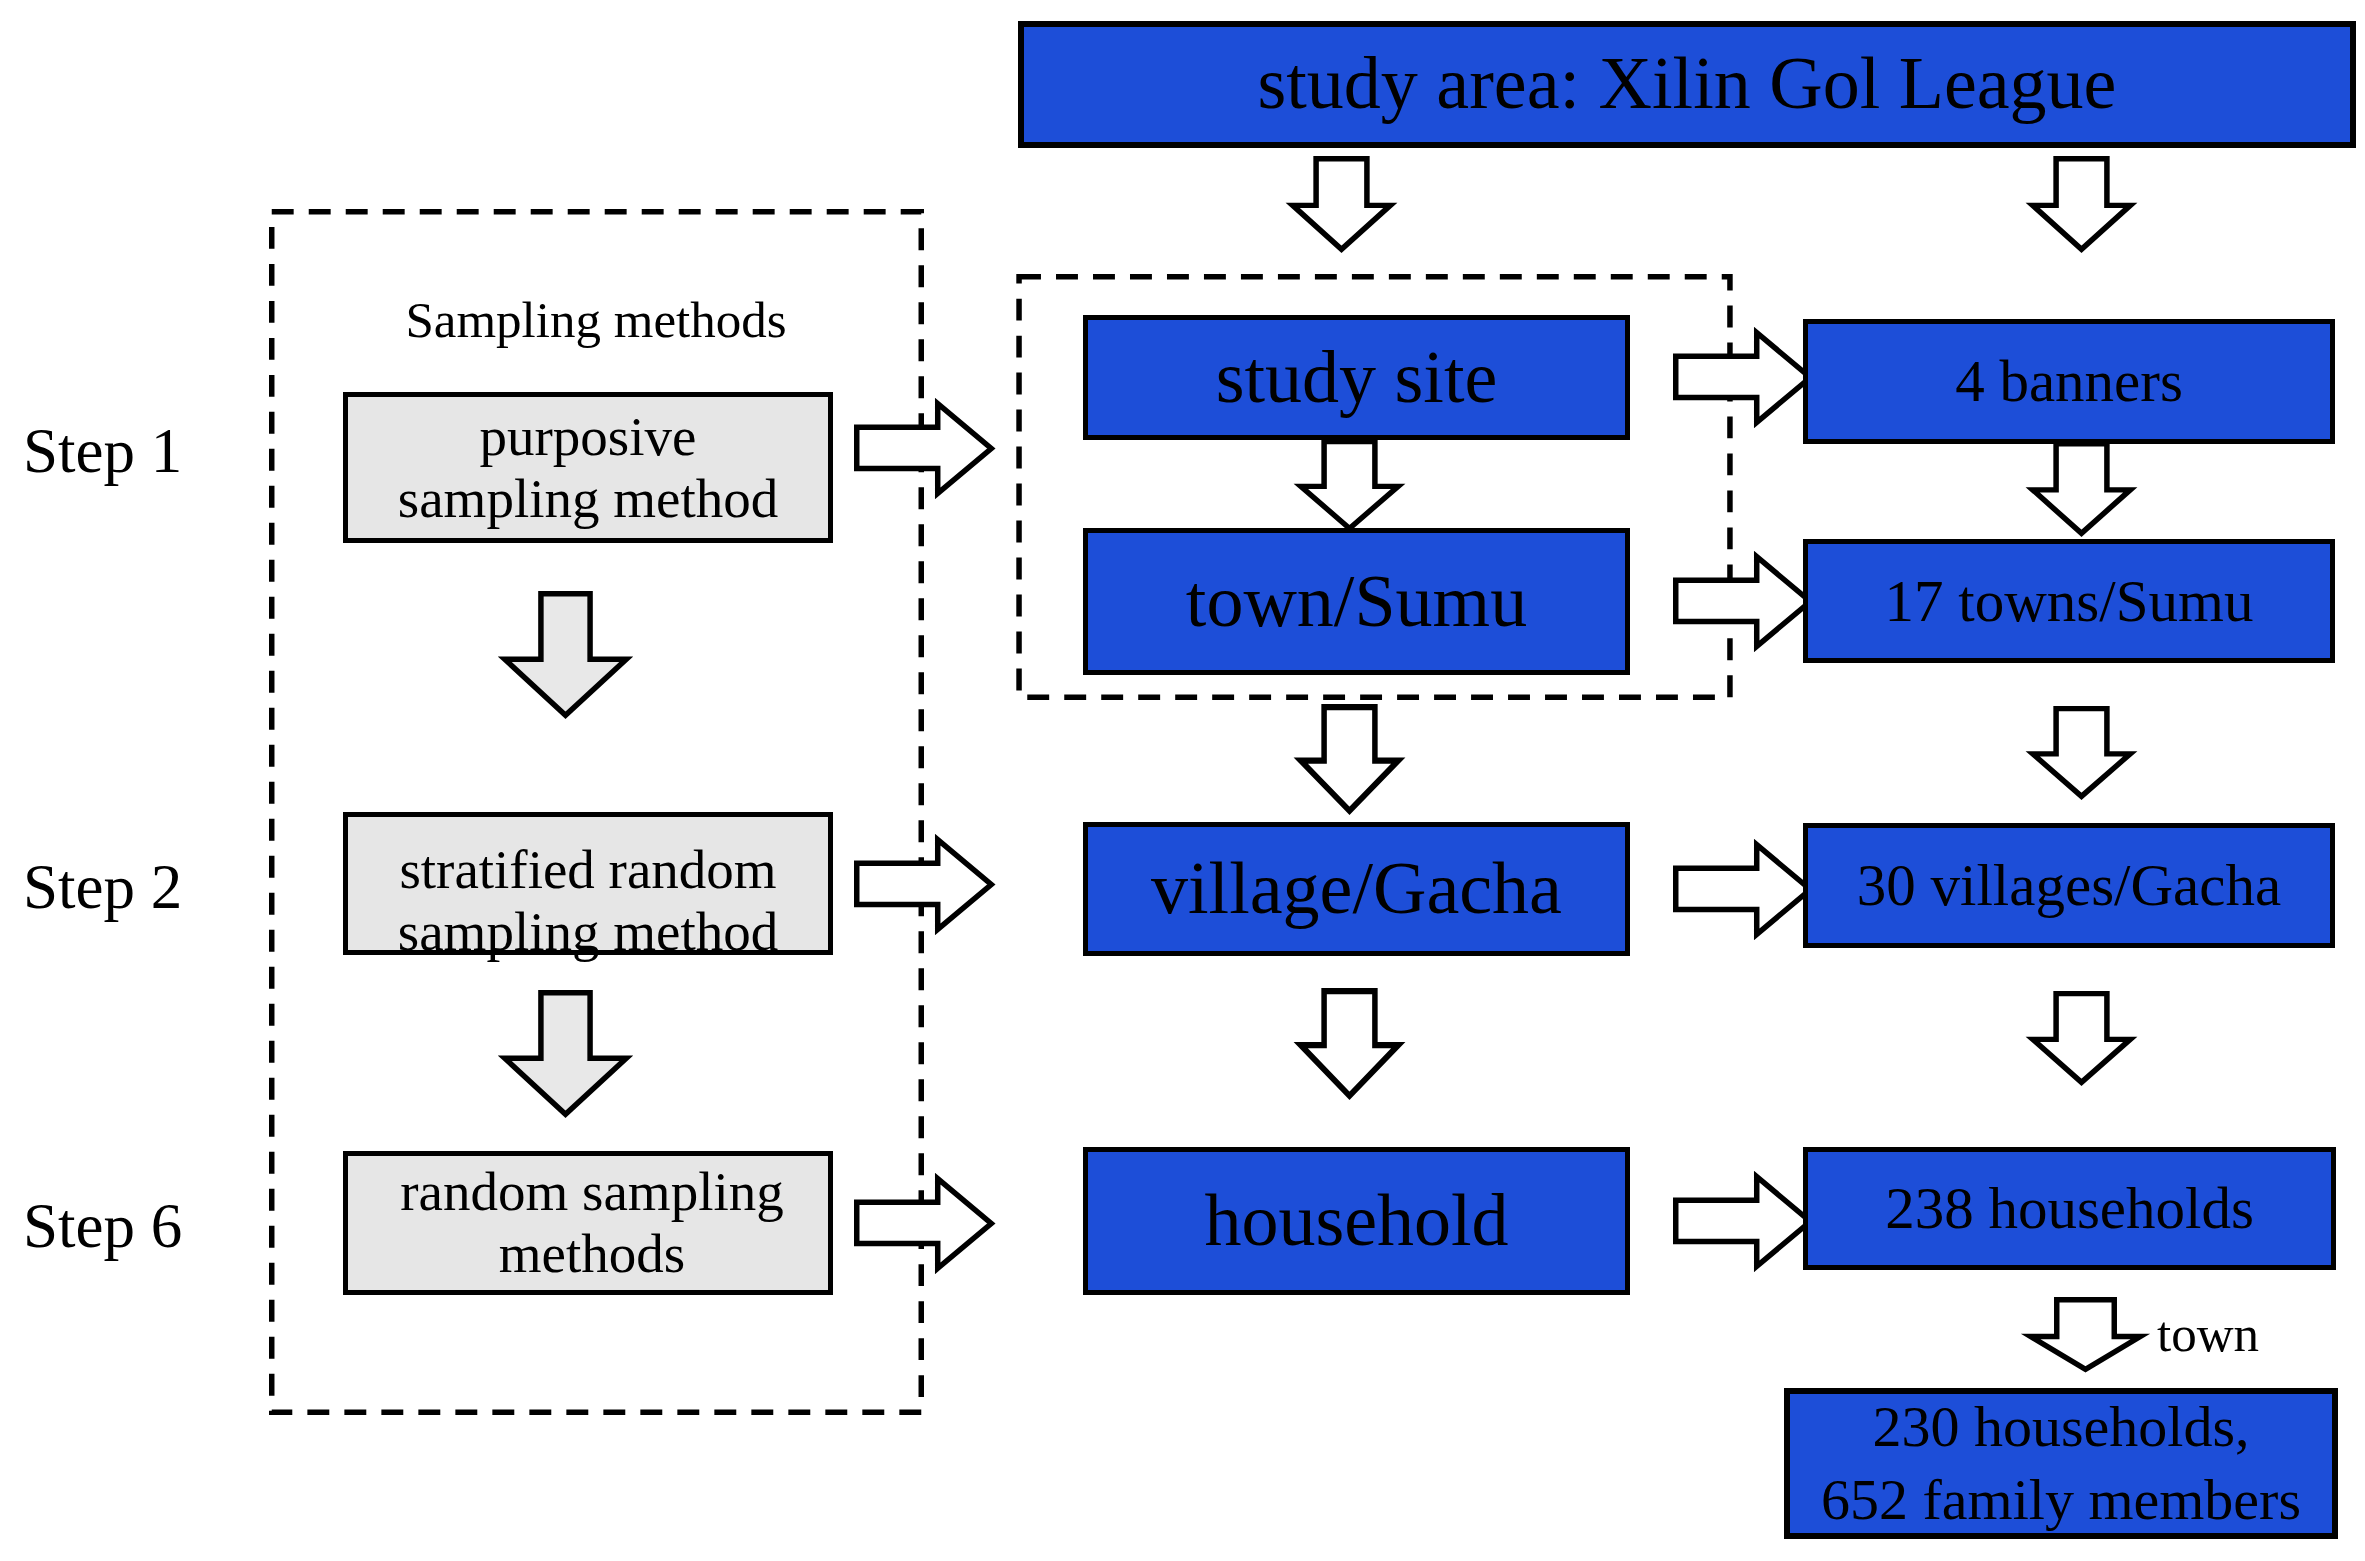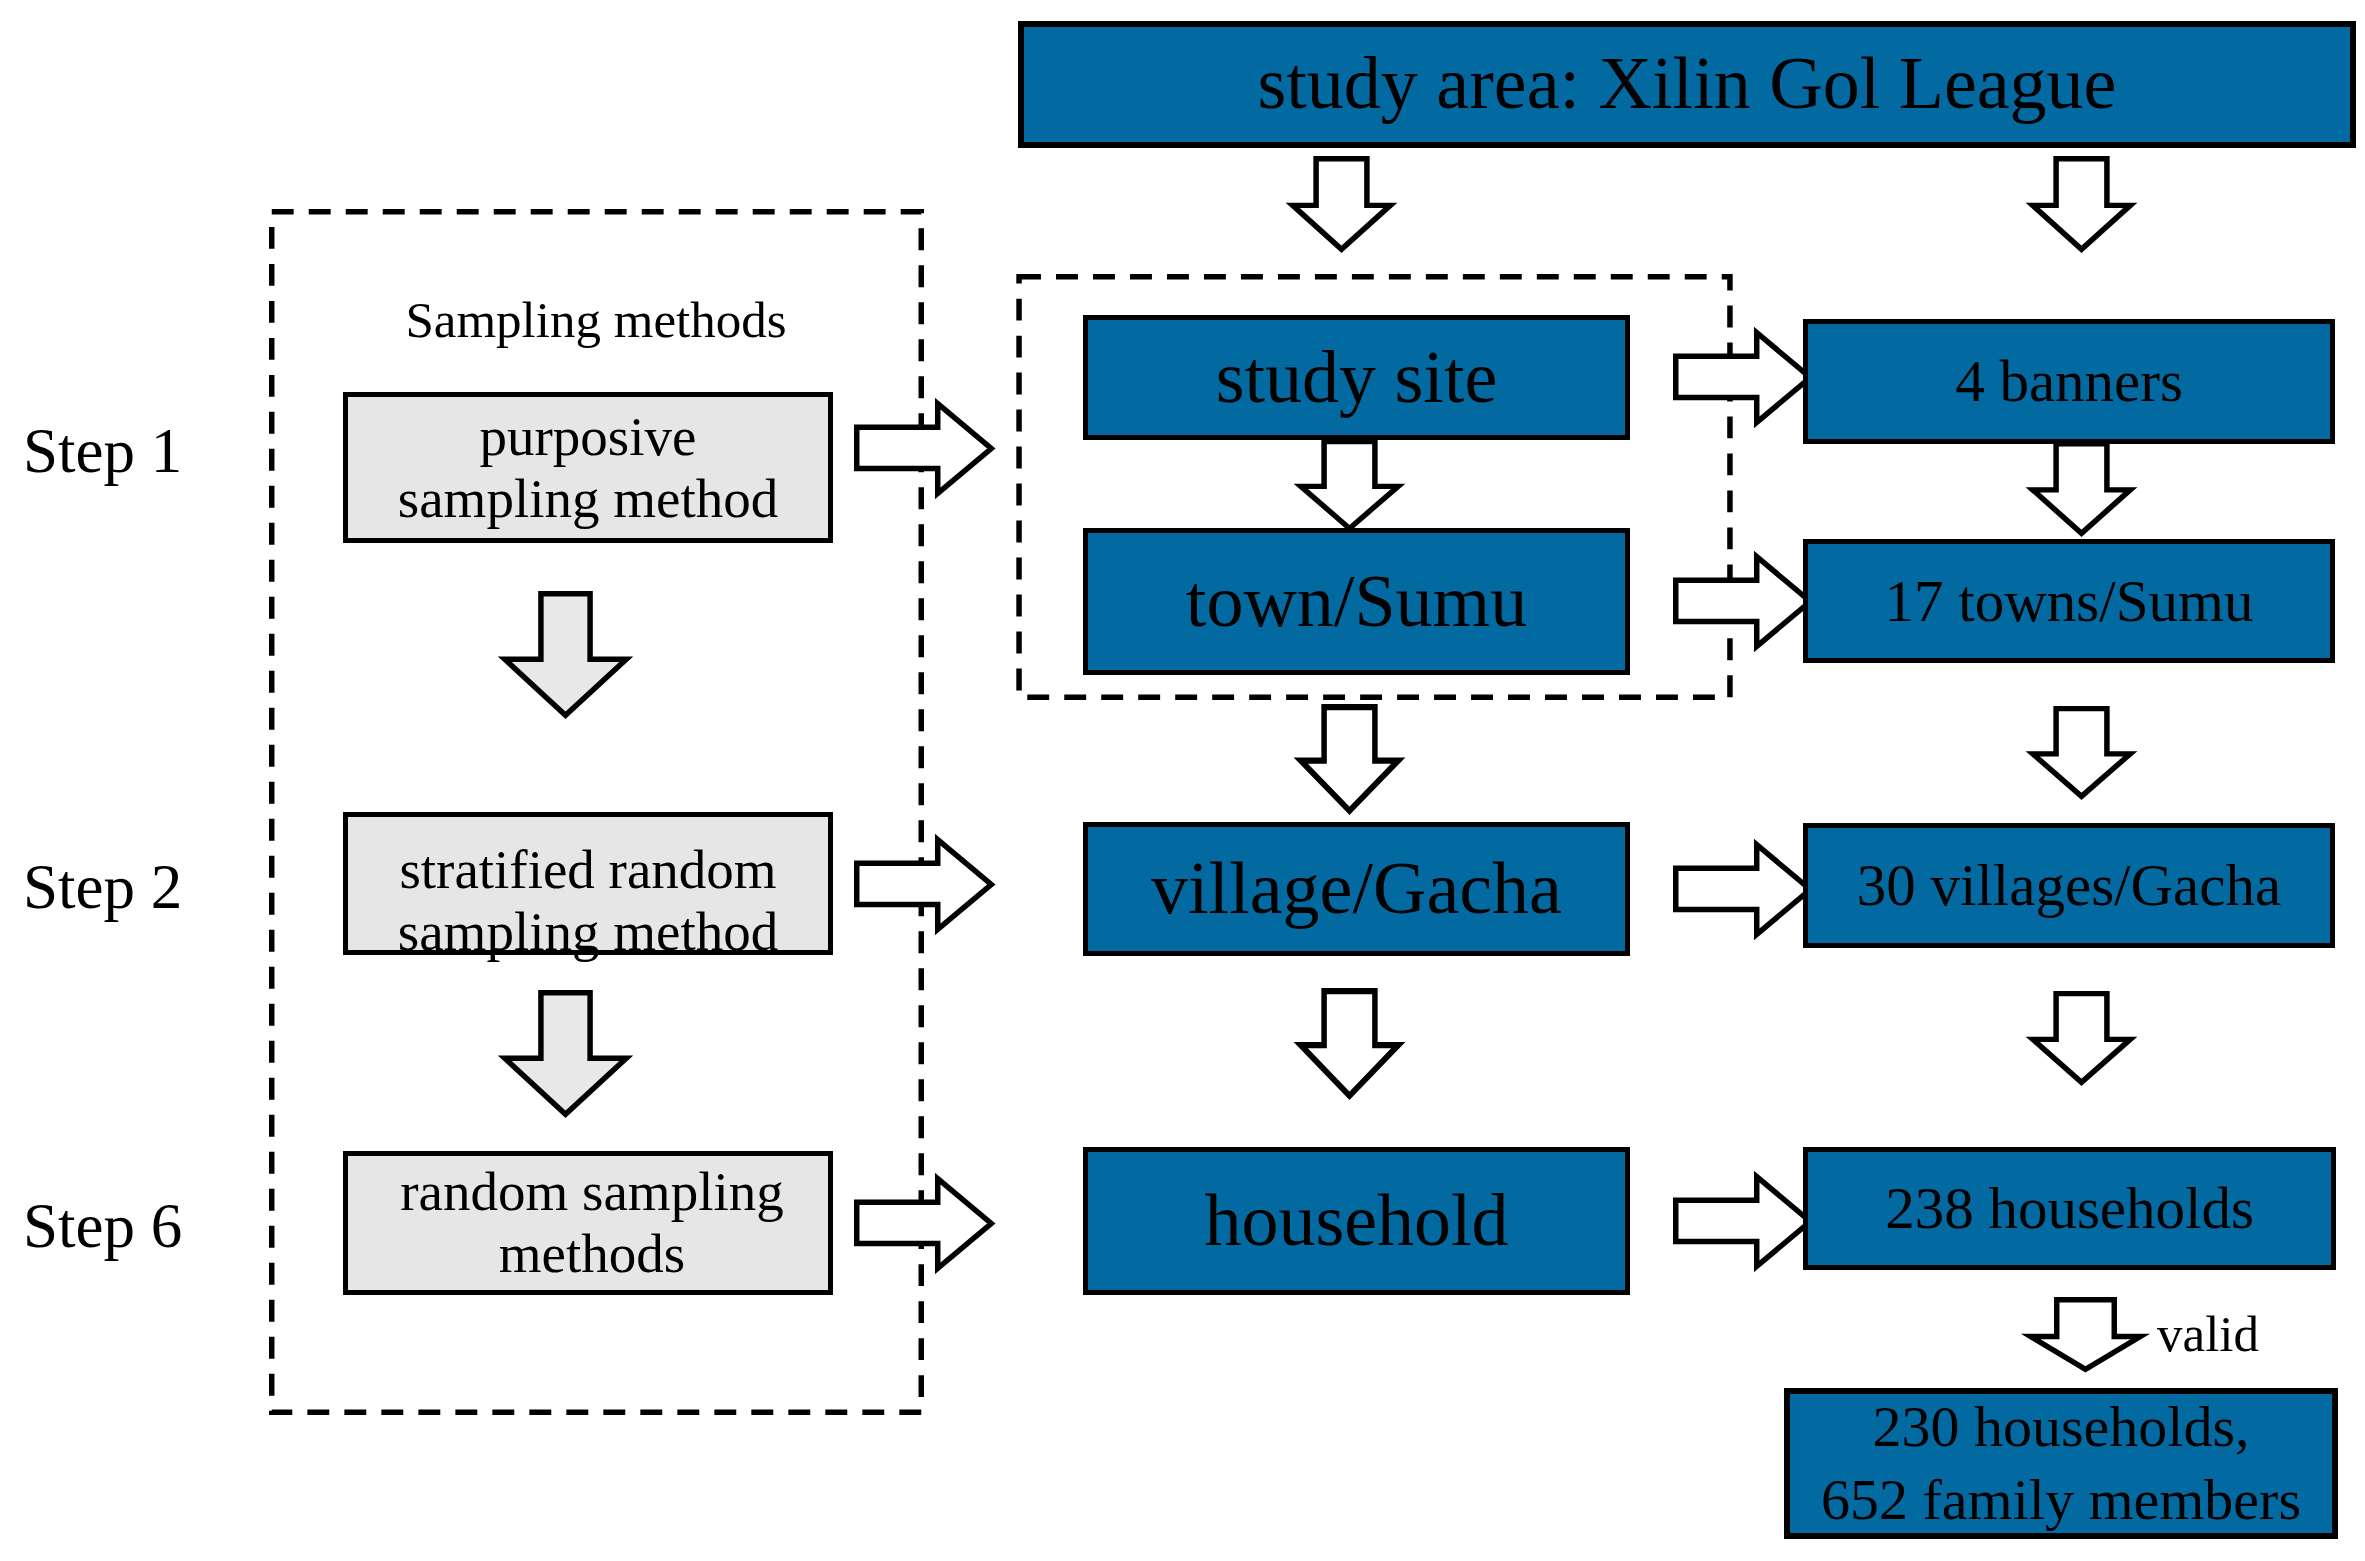--- a/index.html
+++ b/index.html
@@ -1,21 +1,21 @@
 <!DOCTYPE html>
 <html style="--method-fill: #e6e6e6; --arrow-gray-fill: #e8e8e8; --line: #000000; --background: #ffffff;font-size:11px"><head>
 <meta charset="utf-8">
 <style>
   html,body{margin:0;padding:0;background:#fff;}
   #canvas{
     position:relative;width:2366px;height:1561px;background:#fff;overflow:hidden;
     font-family:"Liberation Serif","DejaVu Serif",serif;color:#000;
   }
   .box{
-    position:absolute;background:#0369a1;border:5.5px solid #000;
+    position:absolute;background:#1d4ed8;border:5.5px solid #000;
     display:flex;align-items:center;justify-content:center;text-align:center;
     box-sizing:border-box;line-height:1.1;
   }
   .box.thick{border-width:6.2px;}
   .box.gray{background:var(--method-fill,#e6e6e6);flex-direction:column;}
   .lbl{position:absolute;white-space:nowrap;}
   svg.arr{position:absolute;overflow:visible;display:block;}
   svg.arr polygon{stroke:#000;stroke-width:8;stroke-linejoin:miter;}
   svg.arr.white polygon{fill:#fff;}
   svg.arr.gray polygon{fill:var(--arrow-gray-fill,#e8e8e8);}
@@ -146,16 +146,16 @@
     <span style="display:block;">random sampling</span>
     <span style="display:block;">methods</span>
   </div>
 
   <div class="lbl t-panel" style="left:339px;top:291px;width:514px;">Sampling methods</div>
 
   <div class="lbl t-step" style="left:23px;top:415px;">Step 1</div>
   <div class="lbl t-step" style="left:23px;top:851px;">Step 2</div>
   <div class="lbl t-step" style="left:23px;top:1190px;">Step 6</div>
 
-  <div class="lbl t-valid" style="left:2157px;top:1305px;">valid</div>
+  <div class="lbl t-valid" style="left:2157px;top:1305px;">town</div>
 
 </div>
 
 
 </body></html>

